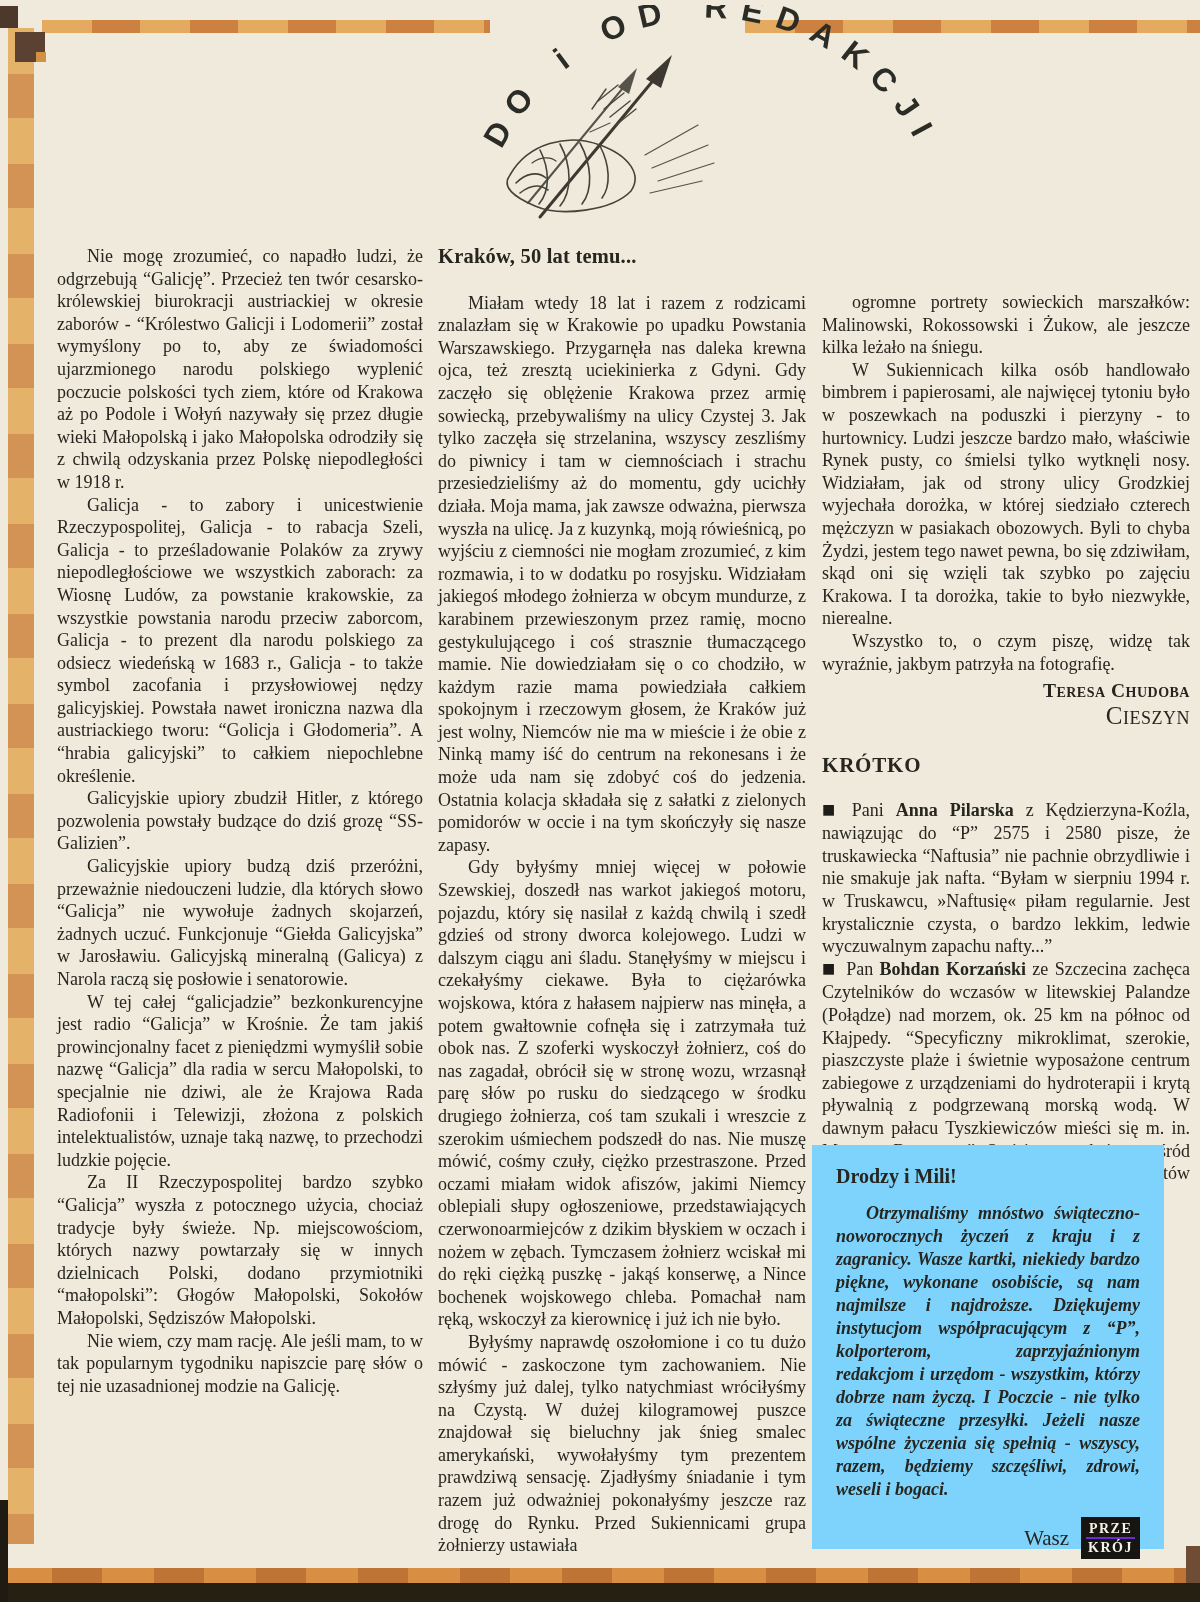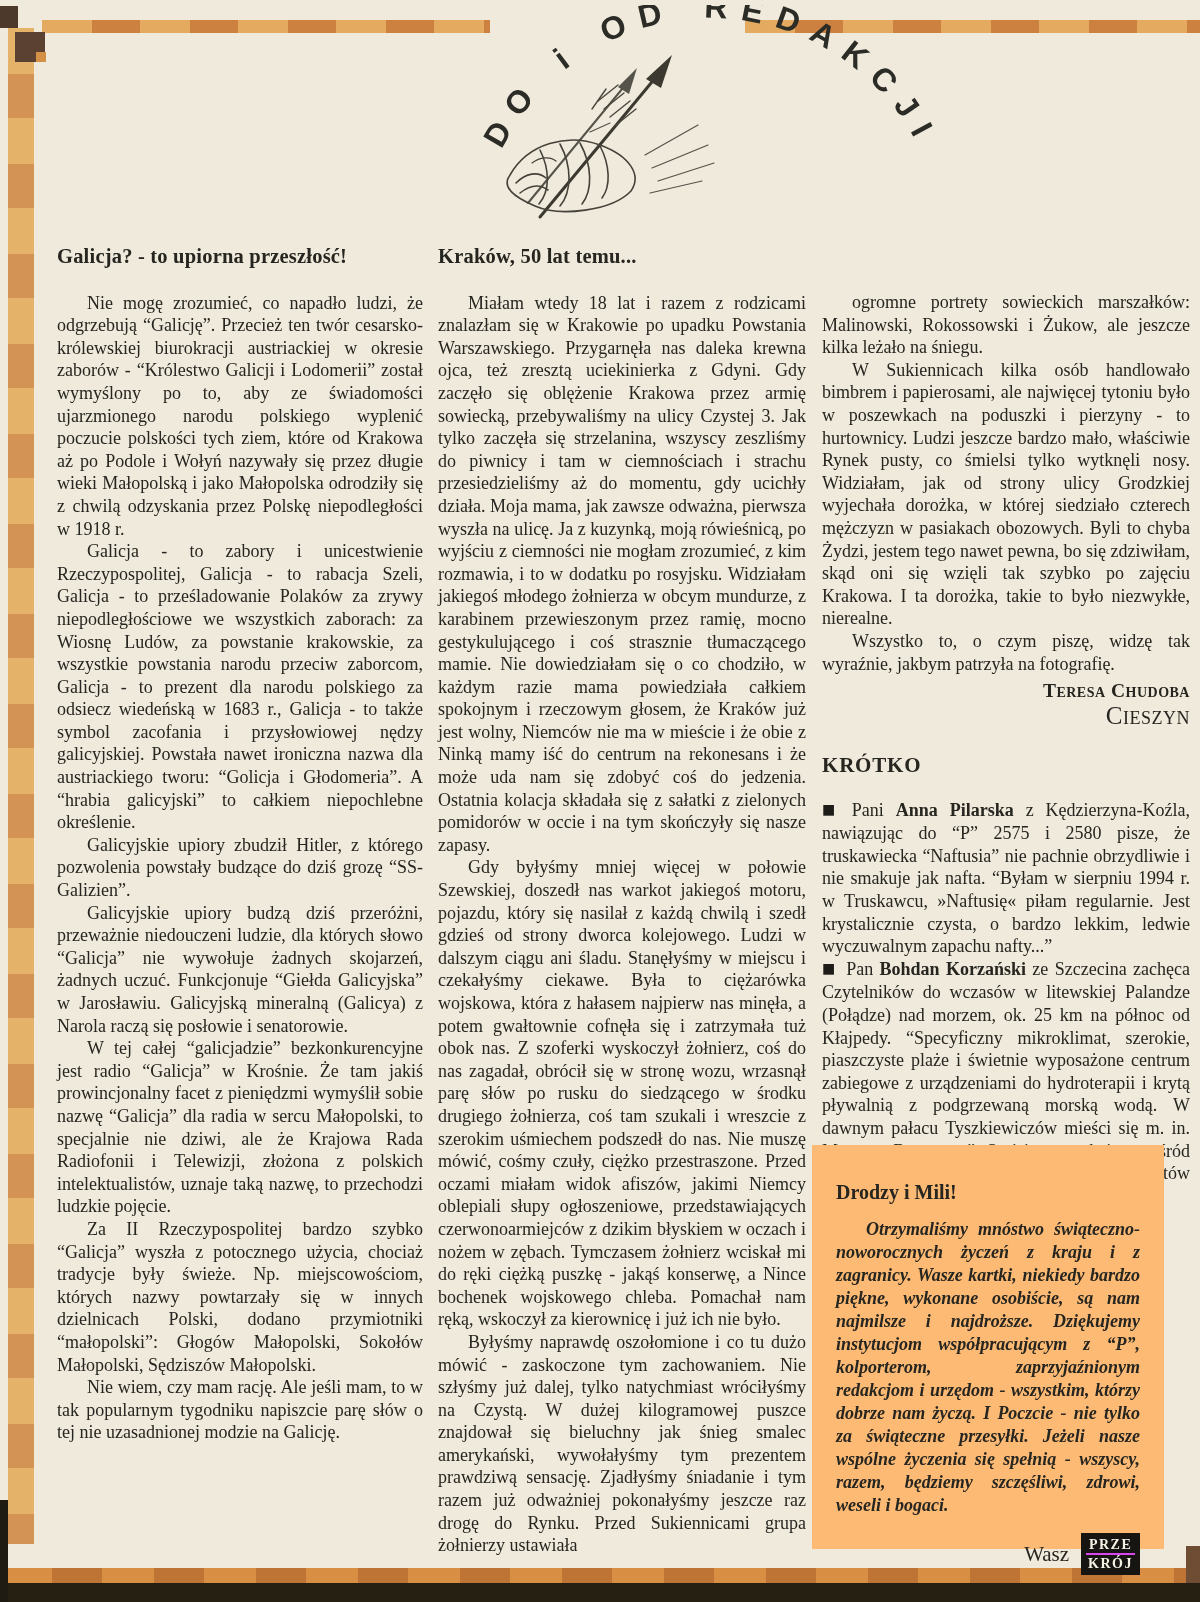--- a/index.html
+++ b/index.html
@@ -75,41 +75,41 @@
   .bullet {
     font-family:"DejaVu Sans", sans-serif;
     font-size:14px; margin-right:9px; position:relative; top:-2px;
     color:#1d1c18;
   }
   .person-name { font-weight:bold; }
 
   
   .editor-box {
     position:absolute; left:812px; top:1145px; width:352px; height:404px;
-    background:#fdba74;
-    padding:36px 24px 14px 24px;
+    background:#7dd3fc;
+    padding:20px 24px 14px 24px;
   }
   .box-heading { font-size:20px; font-weight:bold; margin:0 0 14px 0; }
   .box-body {
     margin:0; font-size:18px; line-height:23px;
     font-style:italic; font-weight:bold;
     text-align:justify; text-indent:30px;
   }
   .box-closing { display:flex; justify-content:flex-end; align-items:center; gap:12px; margin-top:16px; }
   .closing-word { font-weight:normal; font-size:21px; }
   .przekroj-logo {
     background:#161512; color:#f5f1e4; text-align:center;
     padding:3px 5px; display:inline-block;
   }
   .logo-line {
     display:block; font-family:"Liberation Serif", serif;
     font-weight:bold; font-size:14px; line-height:15px; letter-spacing:1.5px;
     padding:1px 2px;
   }
-  .logo-line.first { border-bottom:2px solid #d946ef; }
+  .logo-line.first { border-bottom:2px solid #6d28d9; }
 </style>
 </head>
 <body>
 
 <div class="strip-h strip-top-left"></div>
 <div class="strip-h strip-top-right"></div>
 <div class="strip-left"></div>
 <div class="corner-a"></div>
 <div class="corner-b"></div>
 <div class="corner-notch"></div>
@@ -155,21 +155,20 @@
       <line x1="205" y1="150" x2="258" y2="120"></line>
       <line x1="212" y1="163" x2="268" y2="140"></line>
       <line x1="218" y1="176" x2="274" y2="158"></line>
       <line x1="210" y1="188" x2="262" y2="176"></line>
       <line x1="150" y1="127" x2="170" y2="118"></line>
     </g>
   </g>
 </svg>
 
 <div class="col col-1">
-  <h2 class="col-heading">Galicja? - to upiorna przeszłość!</h2>
   <p>Nie mogę zrozumieć, co napadło ludzi, że odgrzebują “Galicję”. Przecież ten twór cesarsko-królewskiej biurokracji austriackiej w okresie zaborów - “Królestwo Galicji i Lodomerii” został wymyślony po to, aby ze świadomości ujarzmionego narodu polskiego wyplenić poczucie polskości tych ziem, które od Krakowa aż po Podole i Wołyń nazywały się przez długie wieki Małopolską i jako Małopolska odrodziły się z chwilą odzyskania przez Polskę niepodległości w 1918 r.</p>
   <p>Galicja - to zabory i unicestwienie Rzeczypospolitej, Galicja - to rabacja Szeli, Galicja - to prześladowanie Polaków za zrywy niepodległościowe we wszystkich zaborach: za Wiosnę Ludów, za powstanie krakowskie, za wszystkie powstania narodu przeciw zaborcom, Galicja - to prezent dla narodu polskiego za odsiecz wiedeńską w 1683 r., Galicja - to także symbol zacofania i przysłowiowej nędzy galicyjskiej. Powstała nawet ironiczna nazwa dla austriackiego tworu: “Golicja i Głodomeria”. A “hrabia galicyjski” to całkiem niepochlebne określenie.</p>
   <p>Galicyjskie upiory zbudził Hitler, z którego pozwolenia powstały budzące do dziś grozę “SS-Galizien”.</p>
   <p>Galicyjskie upiory budzą dziś przeróżni, przeważnie niedouczeni ludzie, dla których słowo “Galicja” nie wywołuje żadnych skojarzeń, żadnych uczuć. Funkcjonuje “Giełda Galicyjska” w Jarosławiu. Galicyjską mineralną (Galicya) z Narola raczą się posłowie i senatorowie.</p>
   <p>W tej całej “galicjadzie” bezkonkurencyjne jest radio “Galicja” w Krośnie. Że tam jakiś prowincjonalny facet z pieniędzmi wymyślił sobie nazwę “Galicja” dla radia w sercu Małopolski, to specjalnie nie dziwi, ale że Krajowa Rada Radiofonii i Telewizji, złożona z polskich intelektualistów, uznaje taką nazwę, to przechodzi ludzkie pojęcie.</p>
   <p>Za II Rzeczypospolitej bardzo szybko “Galicja” wyszła z potocznego użycia, chociaż tradycje były świeże. Np. miejscowościom, których nazwy powtarzały się w innych dzielnicach Polski, dodano przymiotniki “małopolski”: Głogów Małopolski, Sokołów Małopolski, Sędziszów Małopolski.</p>
   <p>Nie wiem, czy mam rację. Ale jeśli mam, to w tak popularnym tygodniku napiszcie parę słów o tej nie uzasadnionej modzie na Galicję.</p>
 </div>
 
 <div class="col col-2">

